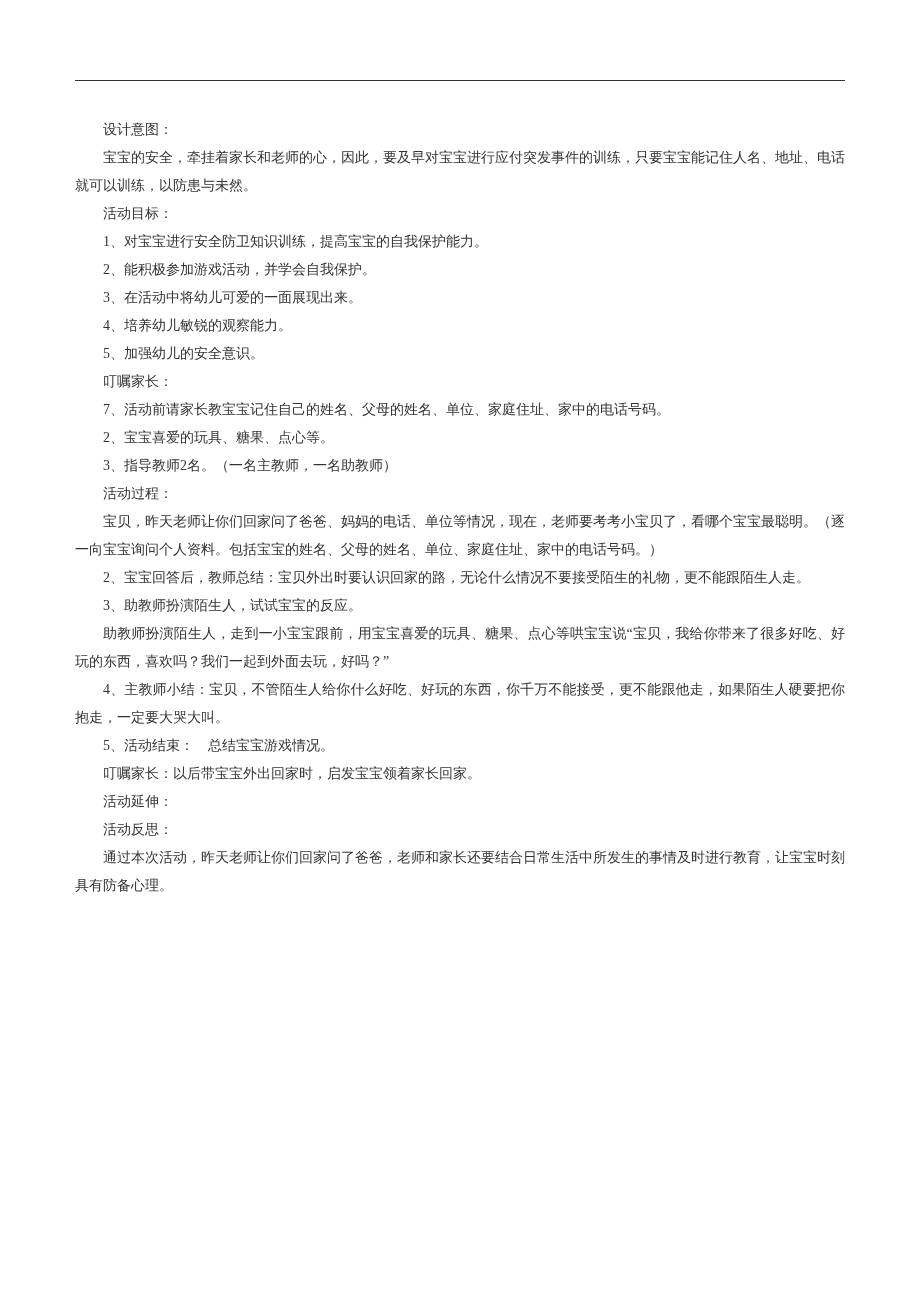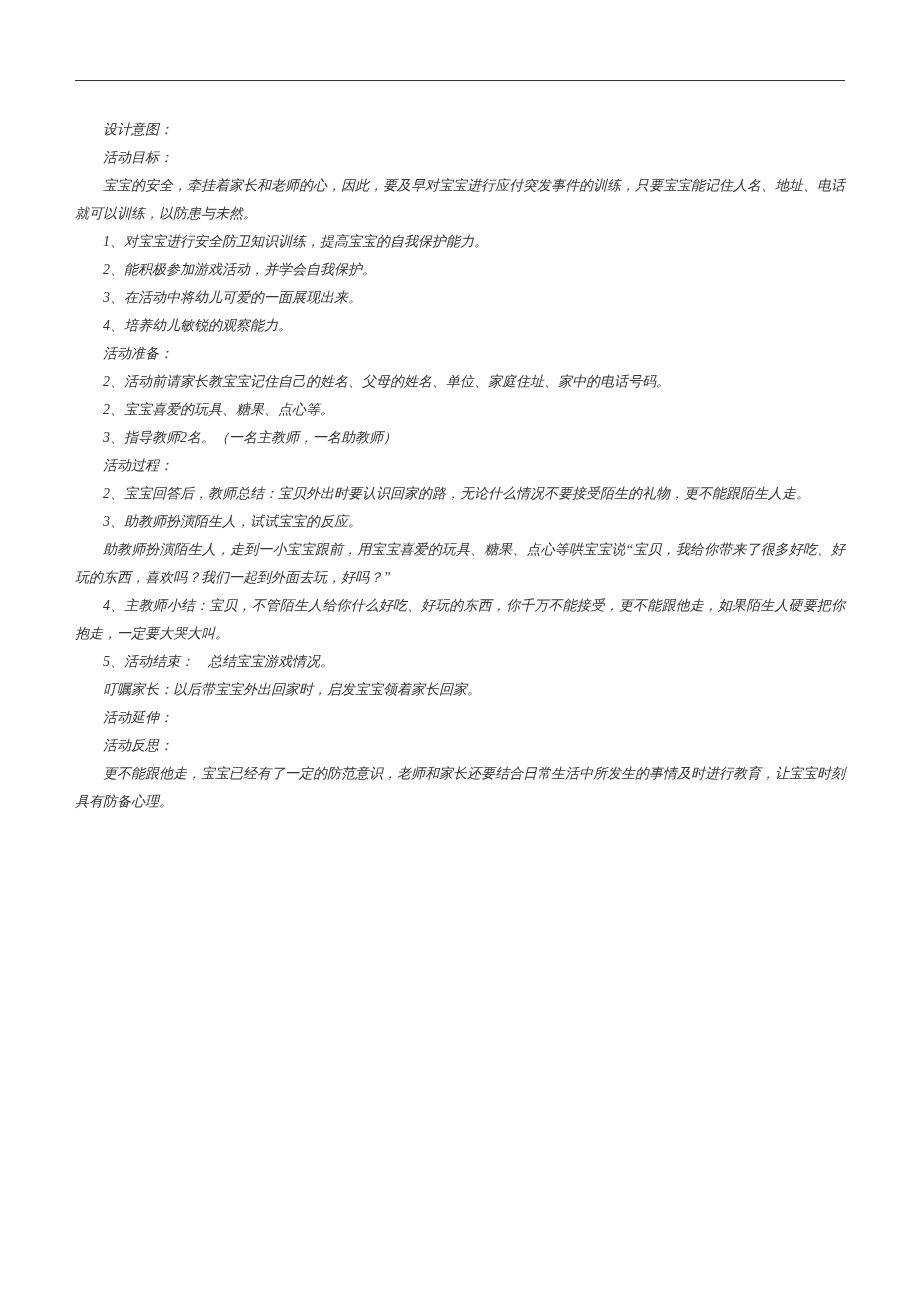--- a/index.html
+++ b/index.html
@@ -18,47 +18,48 @@
       padding: 80px 75px 40px 75px;
       position: relative;
     }
     .horizontal-rule {
       border: none;
       border-top: 1px solid #333333;
       margin-bottom: 35px;
     }
     .content {
       text-align: justify;
-      font-style: italic;
     }
     .para {
       text-indent: 2em;
       margin: 0;
     }
   </style>
 </head>
 <body>
 
 <hr class="horizontal-rule">
 
 <div class="content">
   <p class="para">设计意图：</p>
+  <p class="para">宝宝的安全，牵挂着家长和老师的心，因此，要及早对宝宝进行应付突发事件的训练，只要宝宝能记住人名、地址、电话就可以训练，以防患与未然。</p>
   <p class="para">活动目标：</p>
-  <p class="para">宝宝的安全，牵挂着家长和老师的心，因此，要及早对宝宝进行应付突发事件的训练，只要宝宝能记住人名、地址、电话就可以训练，以防患与未然。</p>
   <p class="para">1、对宝宝进行安全防卫知识训练，提高宝宝的自我保护能力。</p>
   <p class="para">2、能积极参加游戏活动，并学会自我保护。</p>
   <p class="para">3、在活动中将幼儿可爱的一面展现出来。</p>
   <p class="para">4、培养幼儿敏锐的观察能力。</p>
-  <p class="para">活动准备：</p>
-  <p class="para">2、活动前请家长教宝宝记住自己的姓名、父母的姓名、单位、家庭住址、家中的电话号码。</p>
+  <p class="para">5、加强幼儿的安全意识。</p>
+  <p class="para">叮嘱家长：</p>
+  <p class="para">7、活动前请家长教宝宝记住自己的姓名、父母的姓名、单位、家庭住址、家中的电话号码。</p>
   <p class="para">2、宝宝喜爱的玩具、糖果、点心等。</p>
   <p class="para">3、指导教师2名。（一名主教师，一名助教师）</p>
   <p class="para">活动过程：</p>
+  <p class="para">宝贝，昨天老师让你们回家问了爸爸、妈妈的电话、单位等情况，现在，老师要考考小宝贝了，看哪个宝宝最聪明。（逐一向宝宝询问个人资料。包括宝宝的姓名、父母的姓名、单位、家庭住址、家中的电话号码。）</p>
   <p class="para">2、宝宝回答后，教师总结：宝贝外出时要认识回家的路，无论什么情况不要接受陌生的礼物，更不能跟陌生人走。</p>
   <p class="para">3、助教师扮演陌生人，试试宝宝的反应。</p>
   <p class="para">助教师扮演陌生人，走到一小宝宝跟前，用宝宝喜爱的玩具、糖果、点心等哄宝宝说“宝贝，我给你带来了很多好吃、好玩的东西，喜欢吗？我们一起到外面去玩，好吗？”</p>
   <p class="para">4、主教师小结：宝贝，不管陌生人给你什么好吃、好玩的东西，你千万不能接受，更不能跟他走，如果陌生人硬要把你抱走，一定要大哭大叫。</p>
   <p class="para">5、活动结束：　总结宝宝游戏情况。</p>
   <p class="para">叮嘱家长：以后带宝宝外出回家时，启发宝宝领着家长回家。</p>
   <p class="para">活动延伸：</p>
   <p class="para">活动反思：</p>
-  <p class="para">更不能跟他走，宝宝已经有了一定的防范意识，老师和家长还要结合日常生活中所发生的事情及时进行教育，让宝宝时刻具有防备心理。</p>
+  <p class="para">通过本次活动，昨天老师让你们回家问了爸爸，老师和家长还要结合日常生活中所发生的事情及时进行教育，让宝宝时刻具有防备心理。</p>
 </div>
 
 </body></html>

